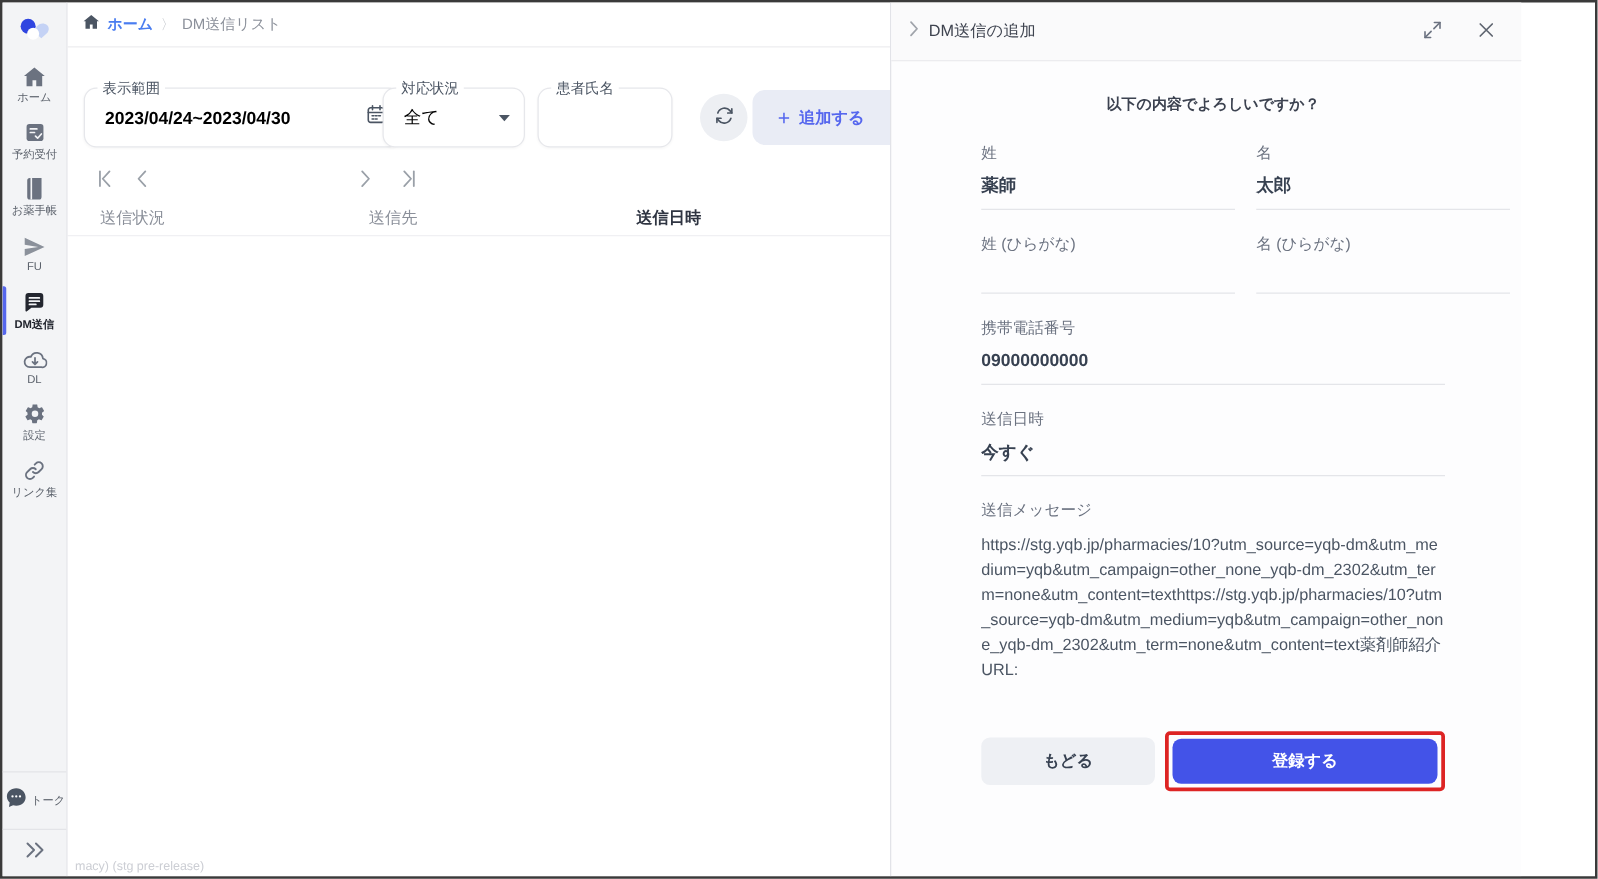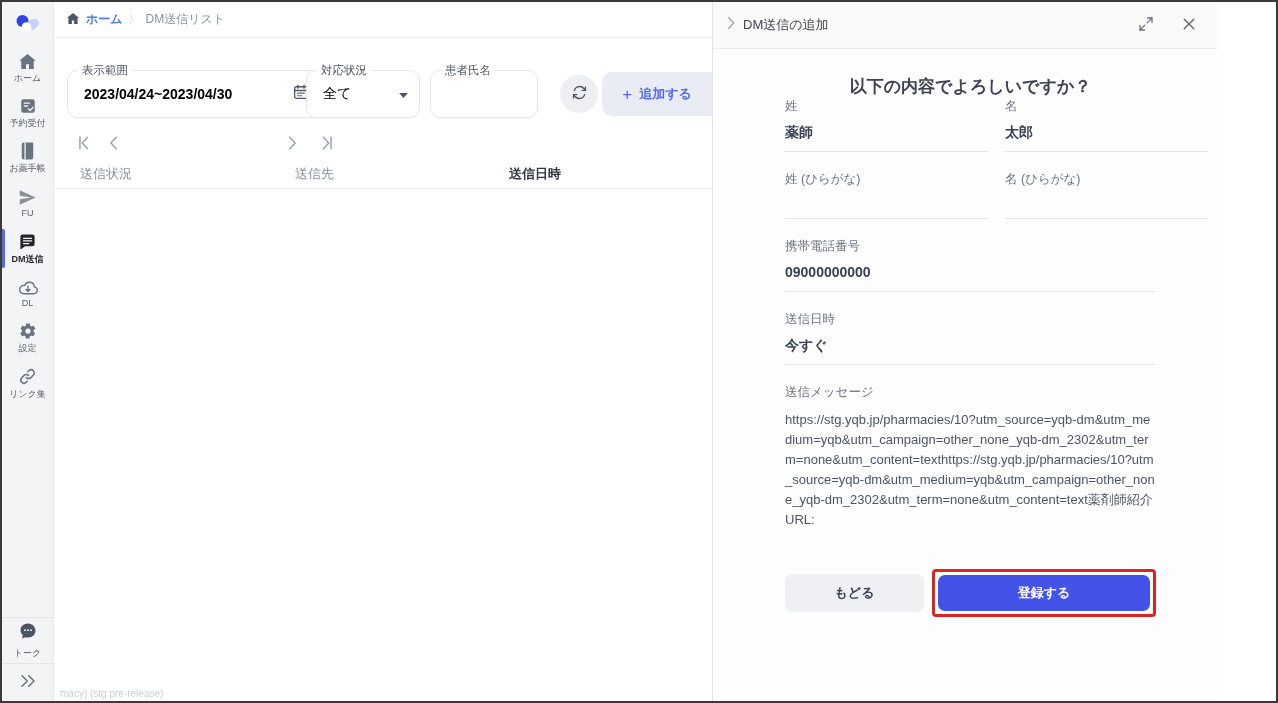--- a/index.html
+++ b/index.html
@@ -9,21 +9,21 @@
 
   
   #sidebar { position:absolute; left:0; top:0; bottom:0; width:52px; background:#f3f4f6; border-right:1px solid #e7e8ec; z-index:5; }
   #logo { height:44px; display:flex; align-items:center; justify-content:center; }
   .nav-item { position:relative; height:45px; display:flex; flex-direction:column; align-items:center; justify-content:center; gap:2px; cursor:pointer; }
   .nav-item svg { display:block; }
   .s-label { font-size:9px; color:#5b616b; white-space:nowrap; }
   .nav-item.active::before { content:""; position:absolute; left:0; top:3px; bottom:3px; width:3px; background:#5667ee; border-radius:0 2px 2px 0; }
   .nav-item.active .s-label { color:#23262f; font-weight:bold; }
   #sidebar-bottom { position:absolute; left:0; right:0; bottom:0; }
-  .sb-cell { border-top:1px solid #e3e4e8; height:46px; display:flex; flex-direction:column; align-items:center; justify-content:center; gap:2px; cursor:pointer; }
+  .sb-cell { border-top:1px solid #e3e4e8; height:46px; display:flex; flex-direction:row; align-items:center; justify-content:center; gap:2px; cursor:pointer; }
   .sb-cell.short { height:38px; }
 
   
   #main { position:absolute; left:52px; top:0; bottom:0; width:658px; background:#fff; }
   #topbar { height:36px; border-bottom:1px solid #ededf0; display:flex; align-items:center; padding-left:12px; gap:6px; }
   #topbar .bc-home { color:#4a7df0; font-size:12px; font-weight:bold; cursor:pointer; }
   #topbar .bc-sep { color:#c3c6cc; font-size:11px; }
   #topbar .bc-cur { color:#8b909a; font-size:12px; }
 
   .field { position:absolute; top:68px; height:48px; background:#fff; border:1px solid #e6e7eb; border-radius:10px; box-shadow:0 1px 2px rgba(20,20,40,.03); }
@@ -50,21 +50,21 @@
   #footer-note { position:absolute; left:6px; bottom:2px; font-size:10px; color:#ccced4; }
 
   
   #drawer { position:absolute; left:710px; top:0; bottom:0; width:505px; background:#fdfdfe; border-left:1px solid #e2e3e8; z-index:10; }
   #drawer-header { height:47px; background:#fafafb; border-bottom:1px solid #ececef; display:flex; align-items:center; padding:0 18px 0 12px; }
   #drawer-title { font-size:13px; color:#3f4450; margin-left:6px; }
   #drawer-header .spacer { flex:1; }
   .hd-ic { background:none; border:none; padding:2px; cursor:pointer; display:flex; margin-left:22px; }
 
   #drawer-body { padding:26px 61px 0 72px; }
-  #confirm-q { text-align:center; font-size:17px; font-weight:bold; color:#3c4250; }
+  #confirm-q { text-align:center; font-size:12px; font-weight:bold; color:#3c4250; margin-bottom:22px; }
   .pair-grid { display:grid; grid-template-columns:203px 203px; column-gap:17px; }
   .fld { border-bottom:1px solid #e4e5e9; padding-bottom:9px; margin-bottom:19px; }
   .fld .lab { font-size:12.5px; color:#6b7280; margin-bottom:9px; }
   .fld .val { font-size:14px; font-weight:bold; color:#374151; min-height:18px; }
   .fld.empty .val { min-height:12px; }
   .fld.nocap { border-bottom:none; margin-bottom:0; }
   #msg-text { font-size:13px; line-height:20px; color:#4b5563; overflow-wrap:anywhere; word-break:break-all; margin-top:2px; }
 
   #drawer-buttons { display:flex; align-items:center; margin-top:30px; }
   #back-btn { width:204px; height:38px; background:#eef0f4; border:none; border-radius:7px; font-size:13px; font-weight:bold; color:#374151; cursor:pointer; font-family:inherit; }

